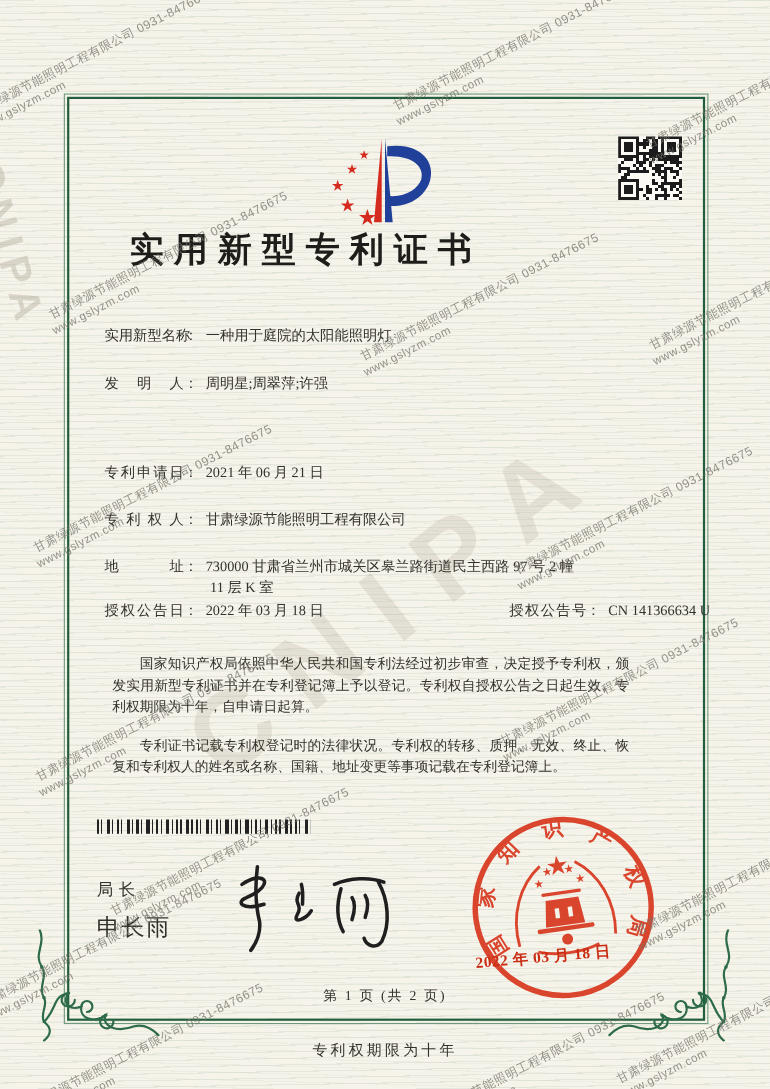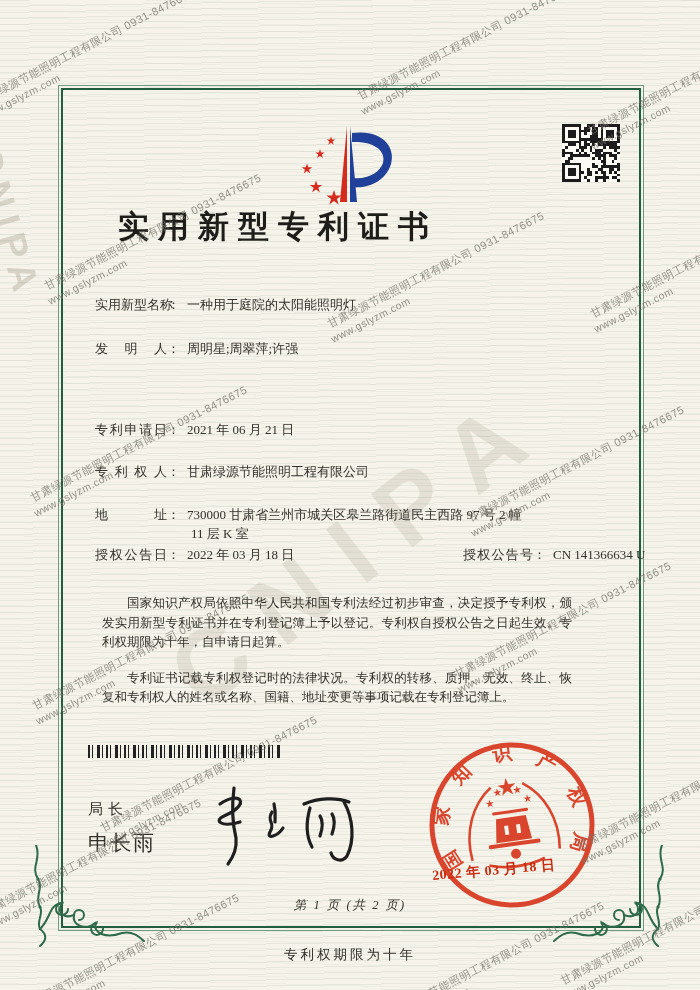--- a/index.html
+++ b/index.html
@@ -37,21 +37,21 @@
   .signer-title{position:absolute;left:88px;top:800px;font-size:15px;letter-spacing:5px;z-index:4;}
   .signer-name{position:absolute;left:88px;top:829px;font-size:21px;letter-spacing:1.5px;z-index:4;}
   .signature{position:absolute;left:206px;top:778px;z-index:4;}
   .signature path{stroke:#1f1f1f;stroke-width:3.2;fill:none;stroke-linecap:round;stroke-linejoin:round;}
   .seal{position:absolute;left:424px;top:737px;z-index:4;opacity:0.93;transform:rotate(-8deg);}
   .seal-ring{fill:none;stroke:#d8391f;stroke-width:5;}
   .seal text{font-family:"Liberation Serif","DejaVu Serif",serif;font-weight:bold;font-size:19px;fill:#d8391f;text-anchor:middle;}
   .estar,.emb{fill:#d8391f;}
   .embs{stroke:#d8391f;stroke-width:2.6;fill:none;}
   .seal-date{position:absolute;left:432px;top:860px;width:160px;font-size:14px;font-weight:bold;color:#c92c12;letter-spacing:0.5px;transform:rotate(-5deg);z-index:5;white-space:nowrap;}
-  .pagenum{position:absolute;left:20px;top:897px;width:660px;text-align:center;font-size:12.5px;letter-spacing:2px;z-index:4;font-style:italic;}
+  .pagenum{position:absolute;left:20px;top:897px;width:660px;text-align:center;font-size:12.5px;letter-spacing:2px;z-index:4;}
   .note{position:absolute;left:20px;top:946px;width:660px;text-align:center;font-size:13.5px;letter-spacing:3px;z-index:4;}
   
   #wm-layer{position:absolute;left:0;top:0;width:700px;height:990px;z-index:6;pointer-events:none;}
   .wm{position:absolute;transform-origin:0 0;color:rgba(118,117,108,0.78);font-size:11px;letter-spacing:0.5px;white-space:nowrap;font-family:"Liberation Sans","DejaVu Sans",sans-serif;}
   .wm2{font-size:10.5px;margin-top:1px;margin-left:-4px;}
   .wmbig{position:absolute;transform-origin:0 0;font-family:"Liberation Sans","DejaVu Sans",sans-serif;font-weight:bold;white-space:nowrap;color:#9a907c;z-index:1;}
 </style>
 </head>
 <body>
 

